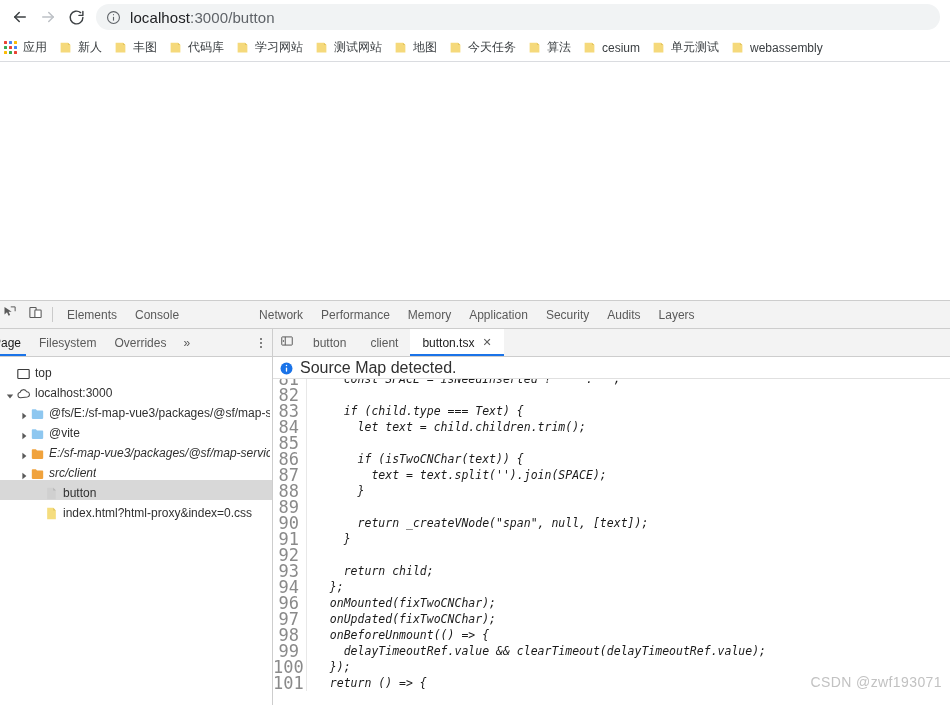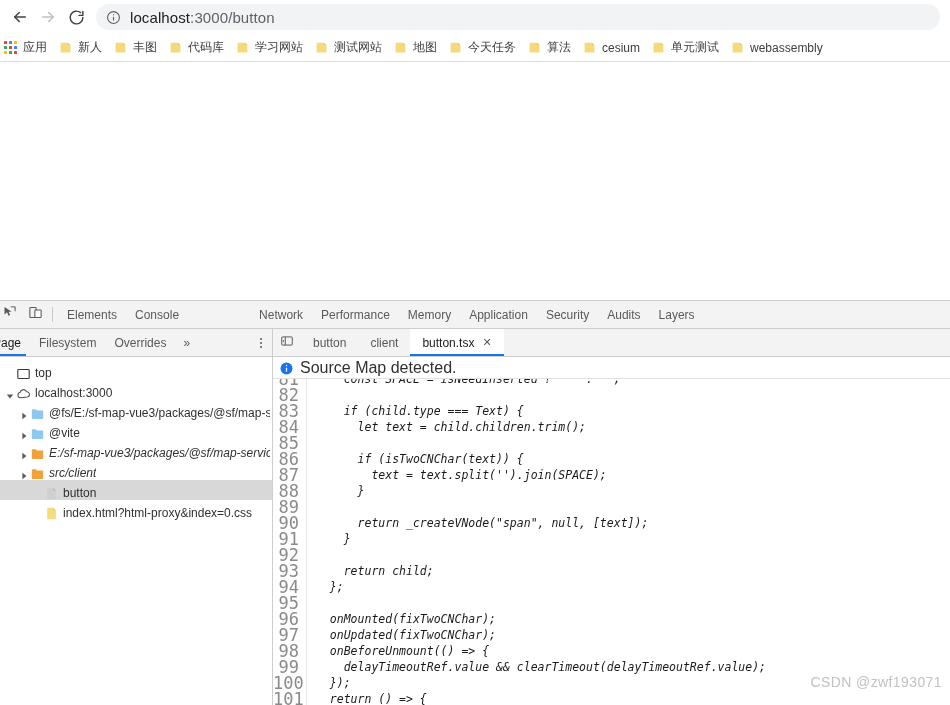--- a/index.html
+++ b/index.html
@@ -766,24 +766,20 @@
               </div>
               <div class="c-line">
                 <span class="c-num">93</span>
                 <span class="c-txt">    return child;</span>
               </div>
               <div class="c-line">
                 <span class="c-num">94</span>
                 <span class="c-txt">  };</span>
               </div>
               <div class="c-line">
-                <span class="c-num">95</span>
-                <span class="c-txt"></span>
-              </div>
-              <div class="c-line">
                 <span class="c-num">96</span>
                 <span class="c-txt">  onMounted(fixTwoCNChar);</span>
               </div>
               <div class="c-line">
                 <span class="c-num">97</span>
                 <span class="c-txt">  onUpdated(fixTwoCNChar);</span>
               </div>
               <div class="c-line">
                 <span class="c-num">98</span>
                 <span class="c-txt">  onBeforeUnmount(() =&gt; {</span>

